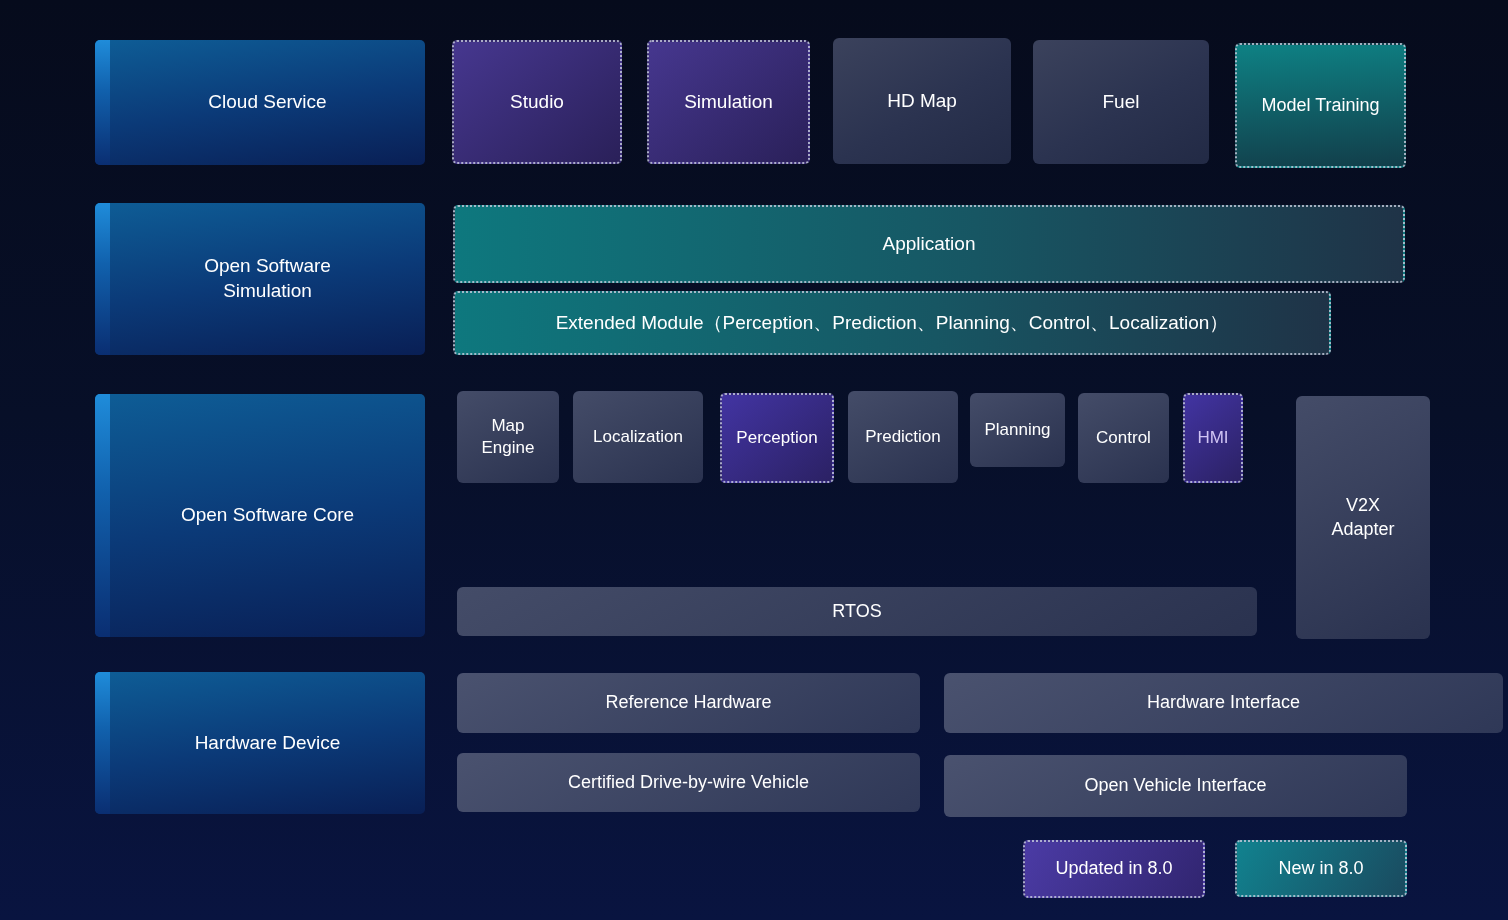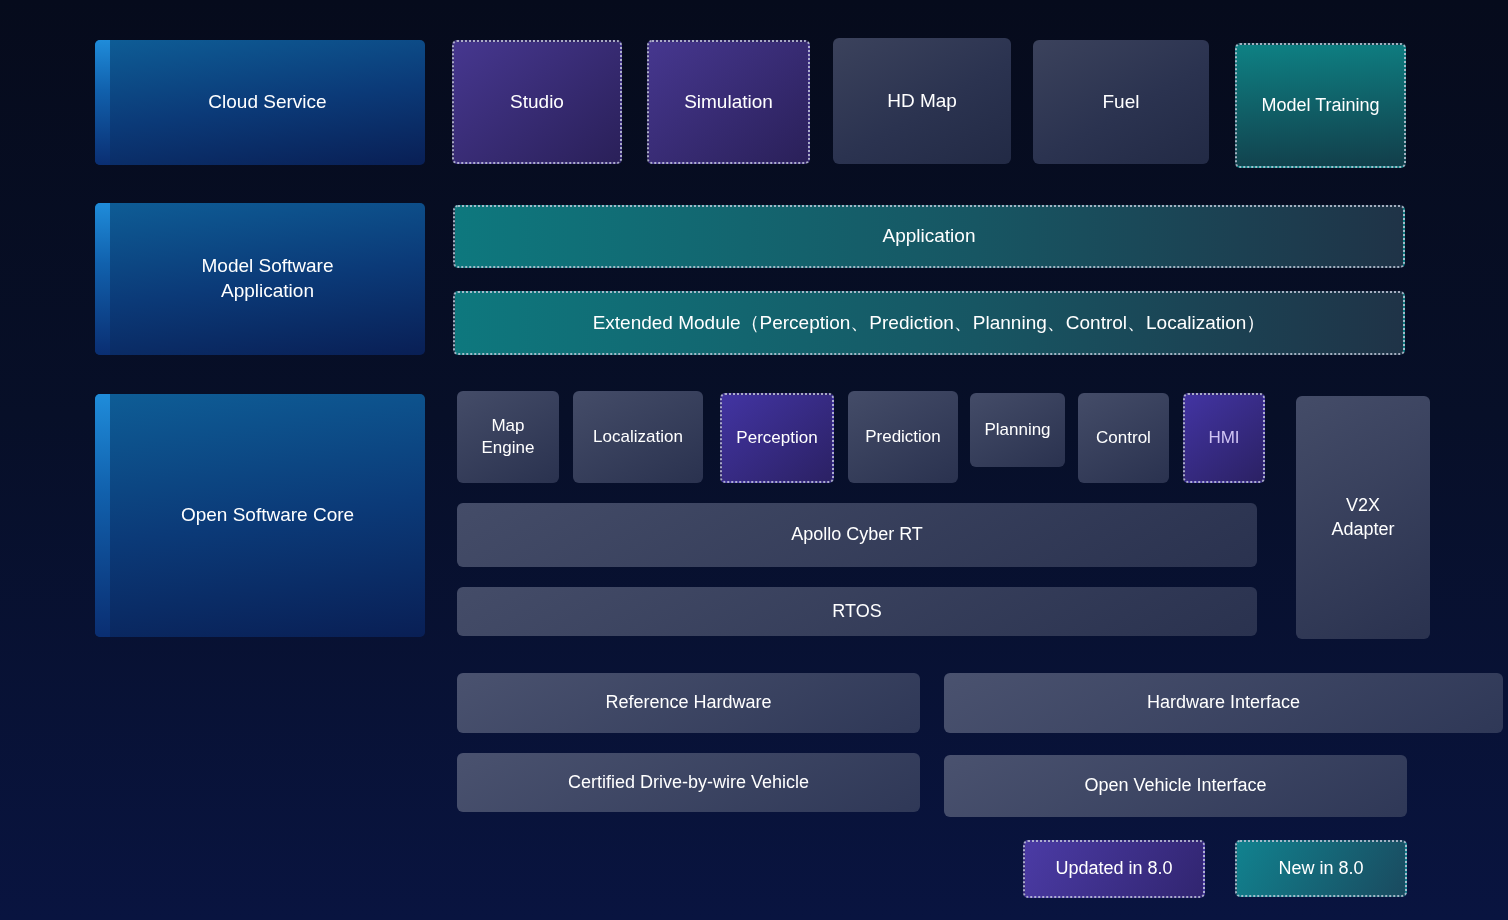--- a/index.html
+++ b/index.html
@@ -65,26 +65,26 @@
   </div>
   <div class="box slate1" style="left:1033px;top:40px;width:176px;height:124px">
     <span>Fuel</span>
   </div>
   <div class="box teal-box" style="left:1235px;top:43px;width:171px;height:125px">
     <span>Model Training</span>
   </div>
 
   <div class="box blue-label" style="left:95px;top:203px;width:330px;height:152px">
     <span class="stripe"></span>
-    <span class="lbl">Model Software Application</span>
+    <span class="lbl">Open Software Simulation</span>
   </div>
-  <div class="box teal-bar" style="left:453px;top:205px;width:952px;height:63px">
+  <div class="box teal-bar" style="left:453px;top:205px;width:952px;height:78px">
     <span>Application</span>
   </div>
-  <div class="box teal-bar" style="left:453px;top:291px;width:952px;height:64px">
+  <div class="box teal-bar" style="left:453px;top:291px;width:878px;height:64px">
     <span>Extended Module（Perception、Prediction、Planning、Control、Localization）</span>
   </div>
 
   <div class="box blue-label" style="left:95px;top:394px;width:330px;height:243px">
     <span class="stripe"></span>
     <span class="lbl">Open Software Core</span>
   </div>
   <div class="box slate2 fs17" style="left:457px;top:391px;width:102px;height:92px">
     <span class="narrow">Map Engine</span>
   </div>
@@ -96,33 +96,34 @@
   </div>
   <div class="box slate2 fs17" style="left:848px;top:391px;width:110px;height:92px">
     <span>Prediction</span>
   </div>
   <div class="box slate2 fs17" style="left:970px;top:393px;width:95px;height:74px">
     <span>Planning</span>
   </div>
   <div class="box slate2 fs17" style="left:1078px;top:393px;width:91px;height:90px">
     <span>Control</span>
   </div>
-  <div class="box purple purple-bright fs17" style="left:1183px;top:393px;width:82px;height:90px">
+  <div class="box purple purple-bright fs17" style="left:1183px;top:393px;width:60px;height:90px">
     <span class="hmi-text">HMI</span>
   </div>
   <div class="box slate2" style="left:1296px;top:396px;width:134px;height:243px">
     <span class="narrow">V2X Adapter</span>
   </div>
-  <div class="box slate2" style="left:457px;top:503px;width:800px;height:64px">
-    <span>Apollo Cyber RT</span>
-  </div>
   <div class="box slate2" style="left:457px;top:587px;width:800px;height:49px">
     <span>RTOS</span>
   </div>
 
+  <div class="box blue-label" style="left:95px;top:672px;width:330px;height:142px">
+    <span class="stripe"></span>
+    <span class="lbl">Hardware Device</span>
+  </div>
   <div class="box slate3" style="left:457px;top:673px;width:463px;height:60px">
     <span>Reference Hardware</span>
   </div>
   <div class="box slate3" style="left:944px;top:673px;width:559px;height:60px">
     <span>Hardware Interface</span>
   </div>
   <div class="box slate3" style="left:457px;top:753px;width:463px;height:59px">
     <span>Certified Drive-by-wire Vehicle</span>
   </div>
   <div class="box slate3" style="left:944px;top:755px;width:463px;height:62px">

